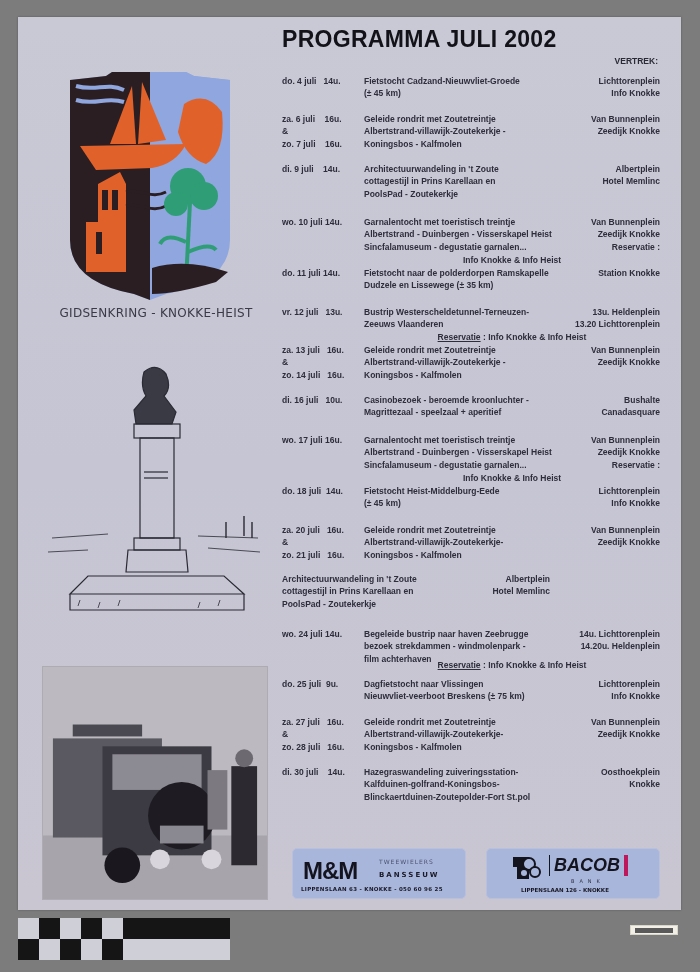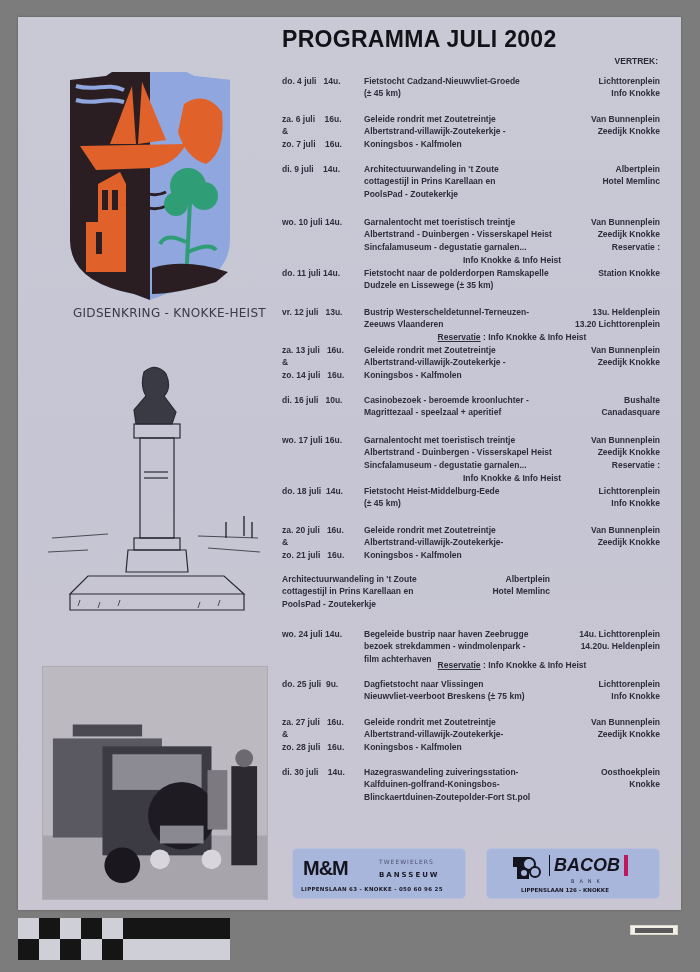--- a/index.html
+++ b/index.html
@@ -13,21 +13,21 @@
   }
 
   
   .brand-title {
     position: absolute; left: 40px; top: 14px; width: 190px; text-align: center;
     font-family: "DejaVu Serif", serif; font-size: 34px; letter-spacing: 4px;
     color: #1c1d2e; font-weight: normal;
   }
   .crest { position: absolute; left: 48px; top: 55px; width: 168px; height: 228px; }
   .brand-sub {
-    position: absolute; left: 28px; top: 289px; width: 220px; text-align: right;
+    position: absolute; left: 28px; top: 289px; width: 220px; text-align: center;
     font-family: "DejaVu Sans", sans-serif; font-size: 12px; color: #3a3a48; letter-spacing: 0.3px;
   }
   .monument { position: absolute; left: 30px; top: 345px; width: 215px; height: 260px; }
   .photo {
     position: absolute; left: 24px; top: 649px; width: 226px; height: 234px;
     background: #b8b6bc; border: 1px solid #aeacb2; overflow: hidden;
   }
   .photo svg { width: 100%; height: 100%; }
 
   
@@ -57,21 +57,21 @@
 
   
   .sponsor {
     position: absolute; top: 831px; height: 51px; border-radius: 5px;
     background: #a9b6dc; border: 1px solid #b9c0dc;
   }
   .sponsor-mm { left: 274px; width: 174px; }
   .sponsor-bacob { left: 468px; width: 174px; }
   .mm-logo {
     position: absolute; left: 10px; top: 8px; font-family: "Liberation Sans", sans-serif;
-    font-weight: bold; font-size: 20px; color: #14141e; letter-spacing: -1px;
+    font-weight: bold; font-size: 24px; color: #14141e; letter-spacing: -1px;
   }
   .mm-tag { position: absolute; left: 86px; top: 9px; font-size: 6px; color: #4a5070; letter-spacing: 1px; font-family: "DejaVu Sans", sans-serif; }
   .mm-name { position: absolute; left: 86px; top: 22px; font-size: 7px; color: #1a1a26; letter-spacing: 2px; font-weight: bold; font-family: "DejaVu Sans", sans-serif; }
   .mm-addr { position: absolute; left: 8px; top: 37px; font-size: 5.5px; color: #1a1a26; font-weight: bold; font-family: "DejaVu Sans", sans-serif; letter-spacing: 0.3px; }
   .bacob-icon { position: absolute; left: 24px; top: 6px; width: 30px; height: 26px; }
   .bacob-name {
     position: absolute; left: 62px; top: 6px; font-family: "Liberation Sans", sans-serif;
     font-weight: bold; font-style: italic; font-size: 18px; color: #14141e;
     border-left: 1px solid #14141e; border-right: 4px solid #be185d; padding: 0 4px;
   }

